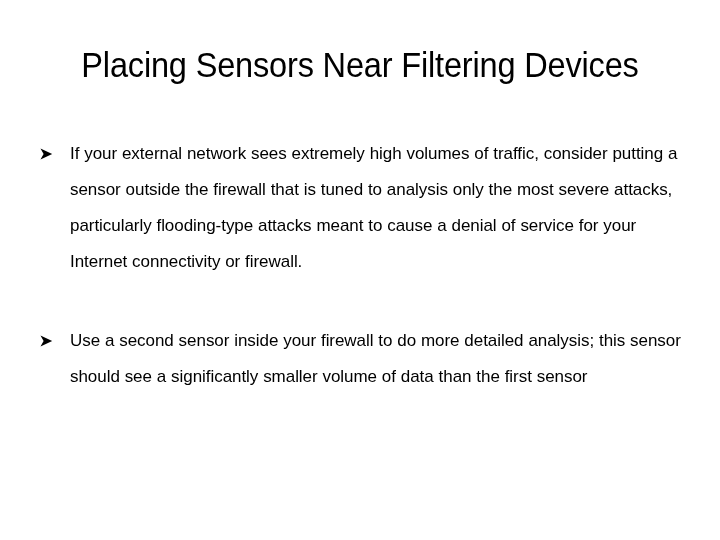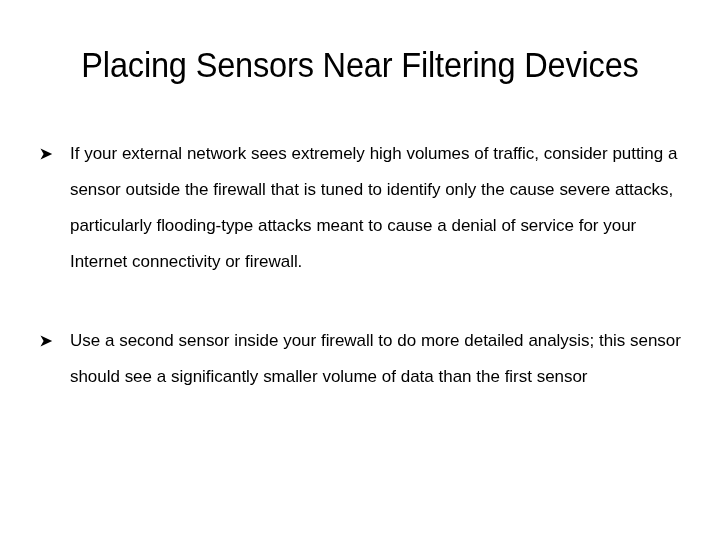--- a/index.html
+++ b/index.html
@@ -99,21 +99,21 @@
 
   <div class="body-block">
 
 
     <div class="bullet-item">
       <span class="bullet-marker">
         <svg width="13" height="12" viewBox="0 0 13 12" aria-hidden="true">
           <path d="M0.5 0.4 L12.2 5.9 L0.5 11.5 L3.6 5.9 Z" fill="#000000"></path>
         </svg>
       </span>
-      <span class="bullet-text">If your external network sees extremely high volumes of traffic, consider putting a sensor outside the firewall that is tuned to identify only the cause severe attacks, particularly flooding-type attacks meant to cause a denial of service for your Internet connectivity or firewall.</span>
+      <span class="bullet-text">If your external network sees extremely high volumes of traffic, consider putting a sensor outside the firewall that is tuned to analysis only the most severe attacks, particularly flooding-type attacks meant to cause a denial of service for your Internet connectivity or firewall.</span>
     </div>
 
     <div class="bullet-item">
       <span class="bullet-marker">
         <svg width="13" height="12" viewBox="0 0 13 12" aria-hidden="true">
           <path d="M0.5 0.4 L12.2 5.9 L0.5 11.5 L3.6 5.9 Z" fill="#000000"></path>
         </svg>
       </span>
       <span class="bullet-text">Use a second sensor inside your firewall to do more detailed analysis; this sensor should see a significantly smaller volume of data than the first sensor</span>
     </div>

